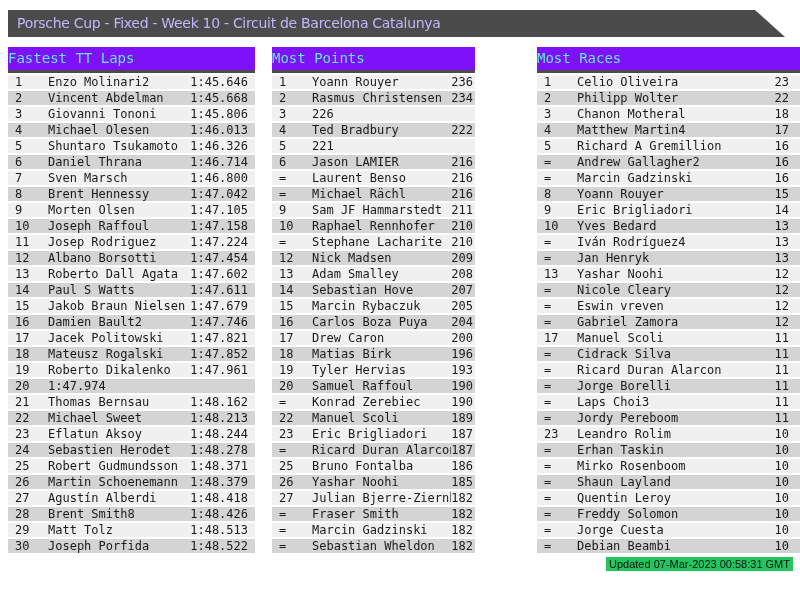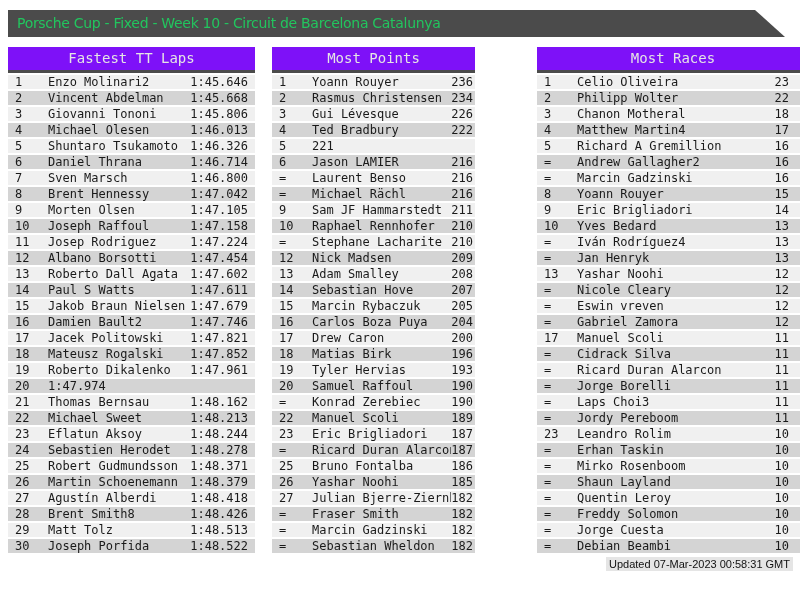--- a/index.html
+++ b/index.html
@@ -15,21 +15,21 @@
     font-family: "DejaVu Sans Mono", "Liberation Mono", monospace;
   }
   .title-bar {
     position: absolute;
     left: 8px;
     top: 10px;
     width: 777px;
     height: 27px;
     background: #4b4b4b;
     clip-path: polygon(0 0, calc(100% - 30px) 0, 100% 100%, 0 100%);
-    color: #22c55e;
+    color: #c4b5fd;
     font-family: "DejaVu Sans", "Liberation Sans", sans-serif;
     font-size: 14px;
     letter-spacing: -0.3px;
     line-height: 27px;
     padding-left: 9px;
     box-sizing: border-box;
     white-space: nowrap;
   }
   .col {
     position: absolute;
@@ -37,22 +37,21 @@
   }
   .col1 { left: 8px;   width: 247px; }
   .col2 { left: 272px; width: 203px; }
   .col3 { left: 537px; width: 272px; }
   .col-header {
     height: 23px;
     line-height: 23px;
     background: #7e11f8;
     border-bottom: 3px solid #4b4b4b;
     margin-bottom: 2px;
-    color: #e5e5e5;
-    text-align: center;
+    color: #5eead4;
     font-size: 14px;
     font-family: "DejaVu Sans Mono", "Liberation Mono", monospace;
   }
   .row {
     display: flex;
     height: 14px;
     line-height: 14px;
     margin-bottom: 2px;
     font-size: 12px;
     color: #1a1a1a;
@@ -72,21 +71,21 @@
     flex: 0 0 auto;
     text-align: right;
   }
   .col1 .value { margin-right: 7px; }
   .col2 .value { margin-right: 2px; }
   .col3 .value { margin-right: 20px; }
   .footer {
     position: absolute;
     top: 557px;
     right: 7px;
-    background: #e5e5e5;
+    background: #22c55e;
     color: #111111;
     font-family: "Liberation Sans", "DejaVu Sans", sans-serif;
     font-size: 11px;
     line-height: 14px;
     padding: 0 3px;
     white-space: nowrap;
   }
 </style>
 </head>
 <body>
@@ -258,21 +257,20 @@
         <span class="name">Yoann Rouyer</span>
         <span class="value">236</span>
       </div>
       <div class="row dark">
         <span class="rank">2</span>
         <span class="name">Rasmus Christensen</span>
         <span class="value">234</span>
       </div>
       <div class="row light">
         <span class="rank">3</span>
-        <span class="name">Gui Lévesque</span>
         <span class="value">226</span>
       </div>
       <div class="row dark">
         <span class="rank">4</span>
         <span class="name">Ted Bradbury</span>
         <span class="value">222</span>
       </div>
       <div class="row light">
         <span class="rank">5</span>
         <span class="value">221</span>

